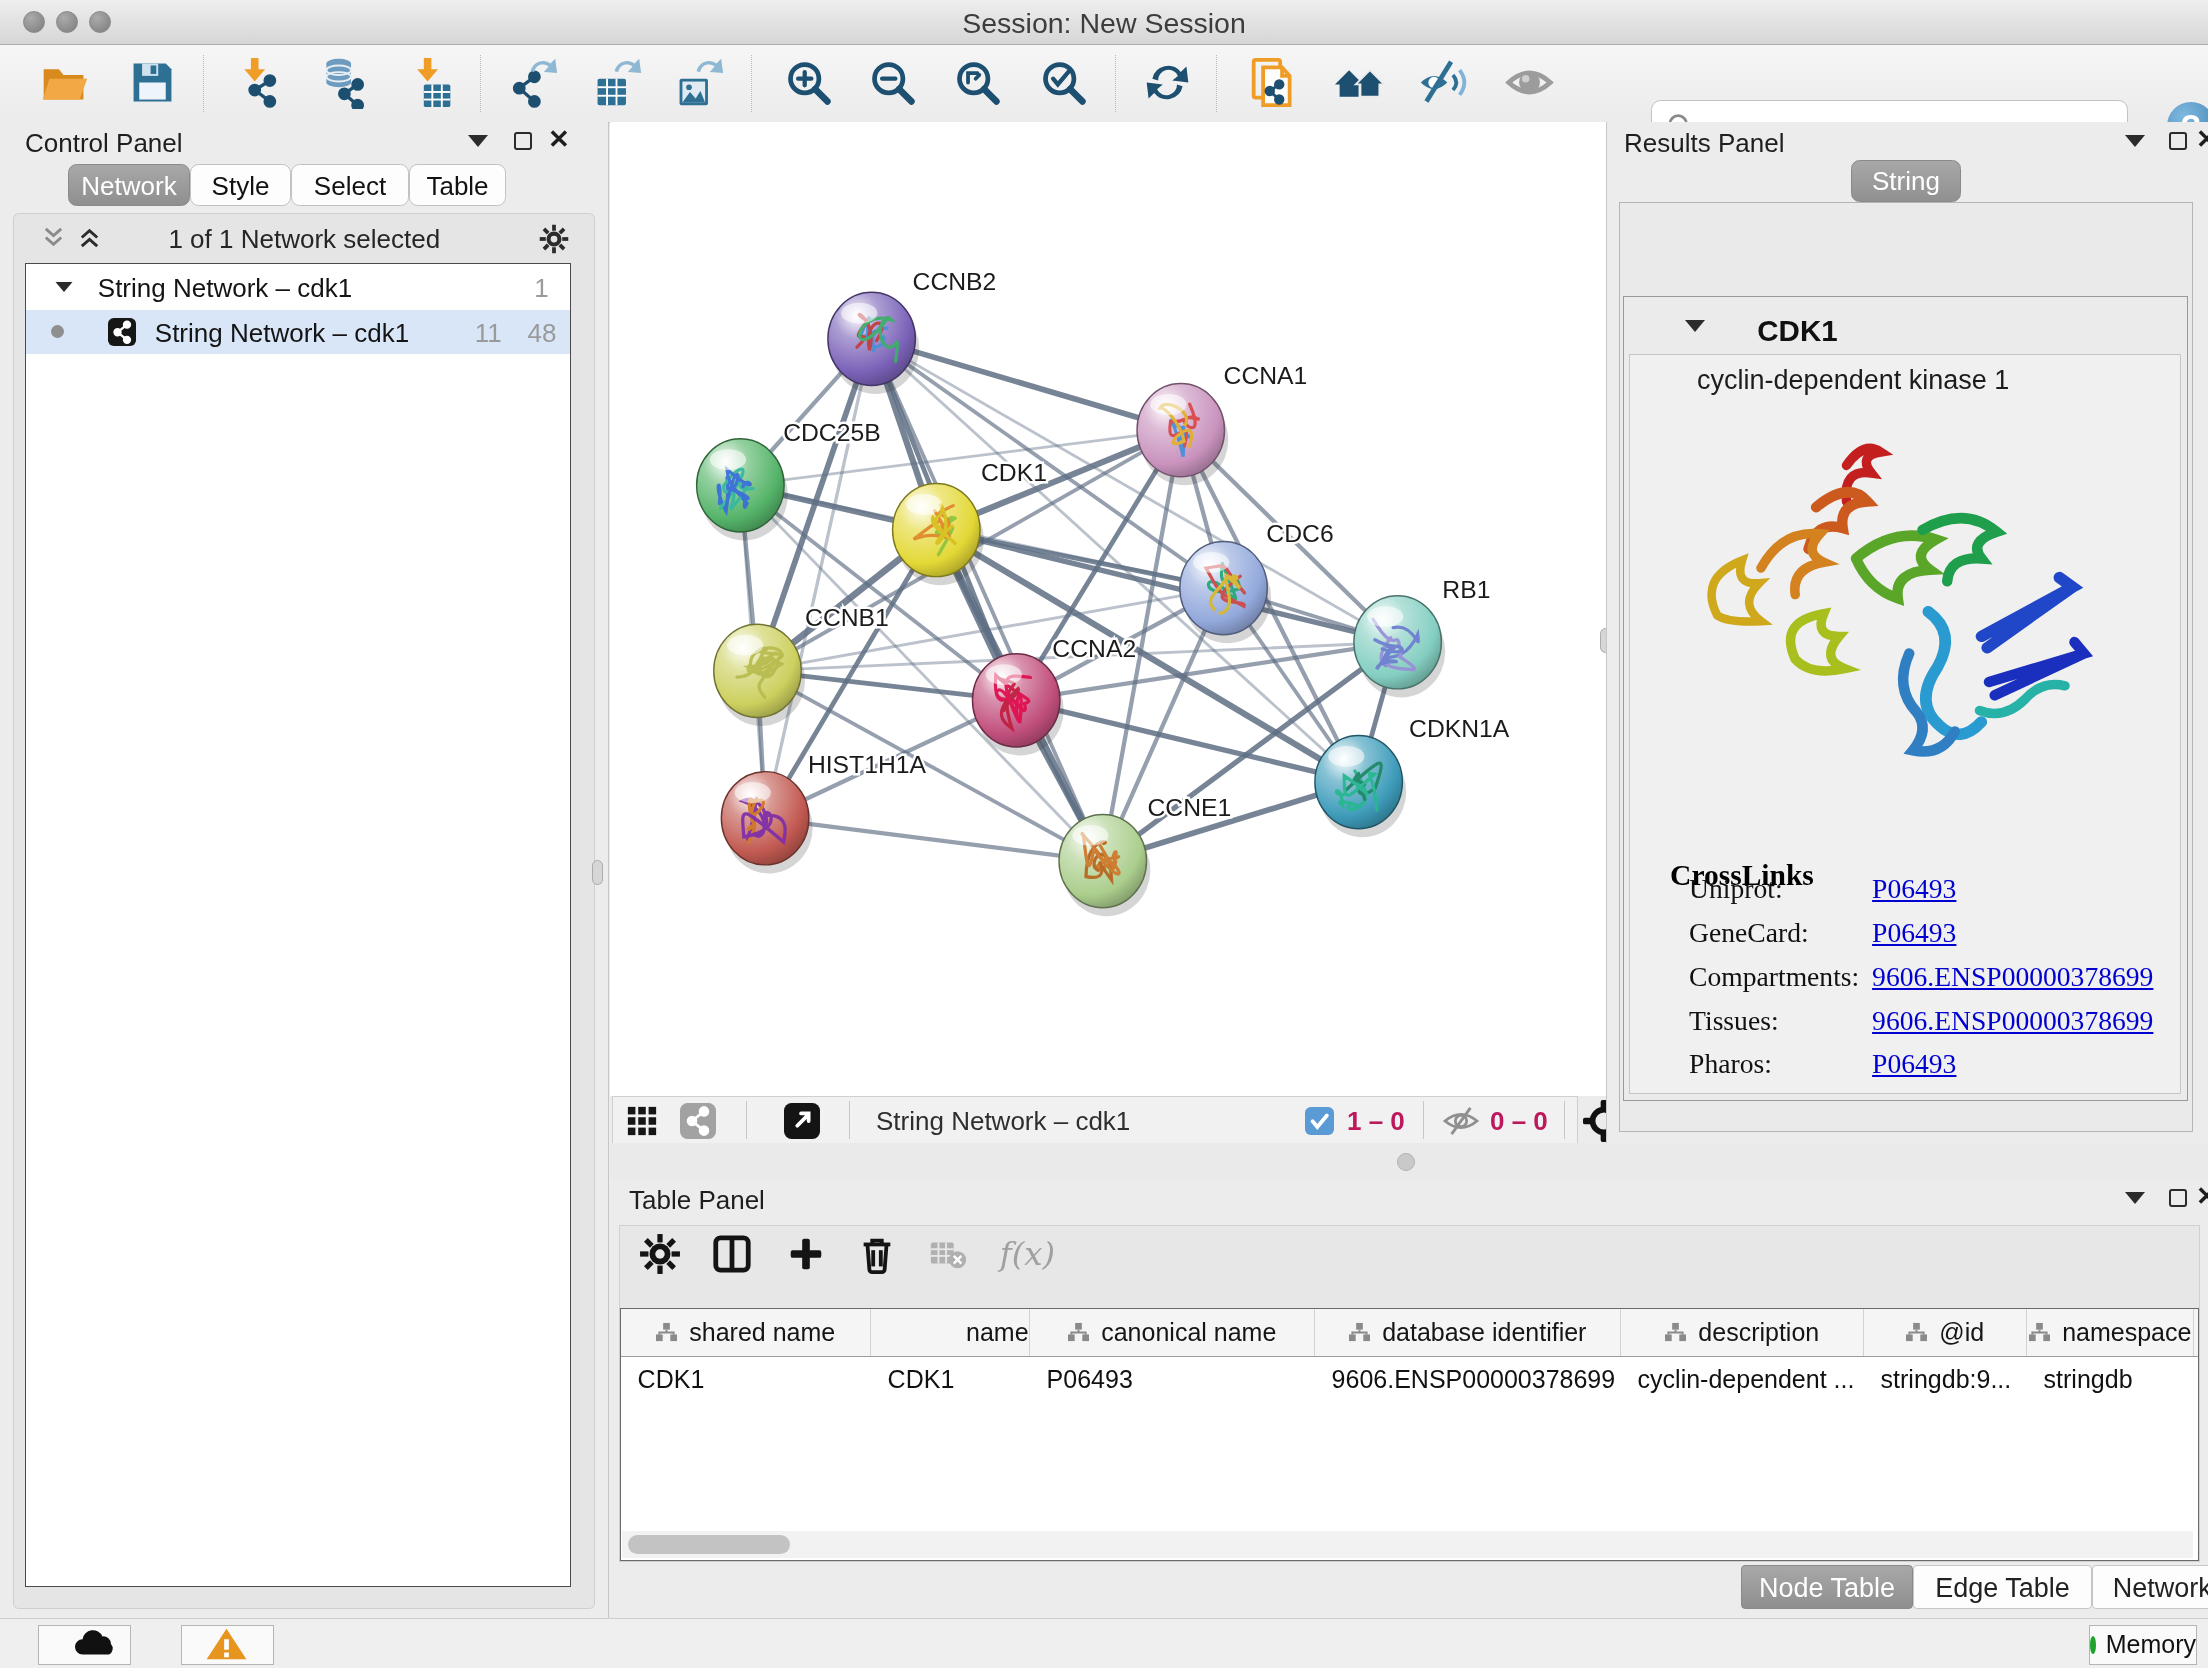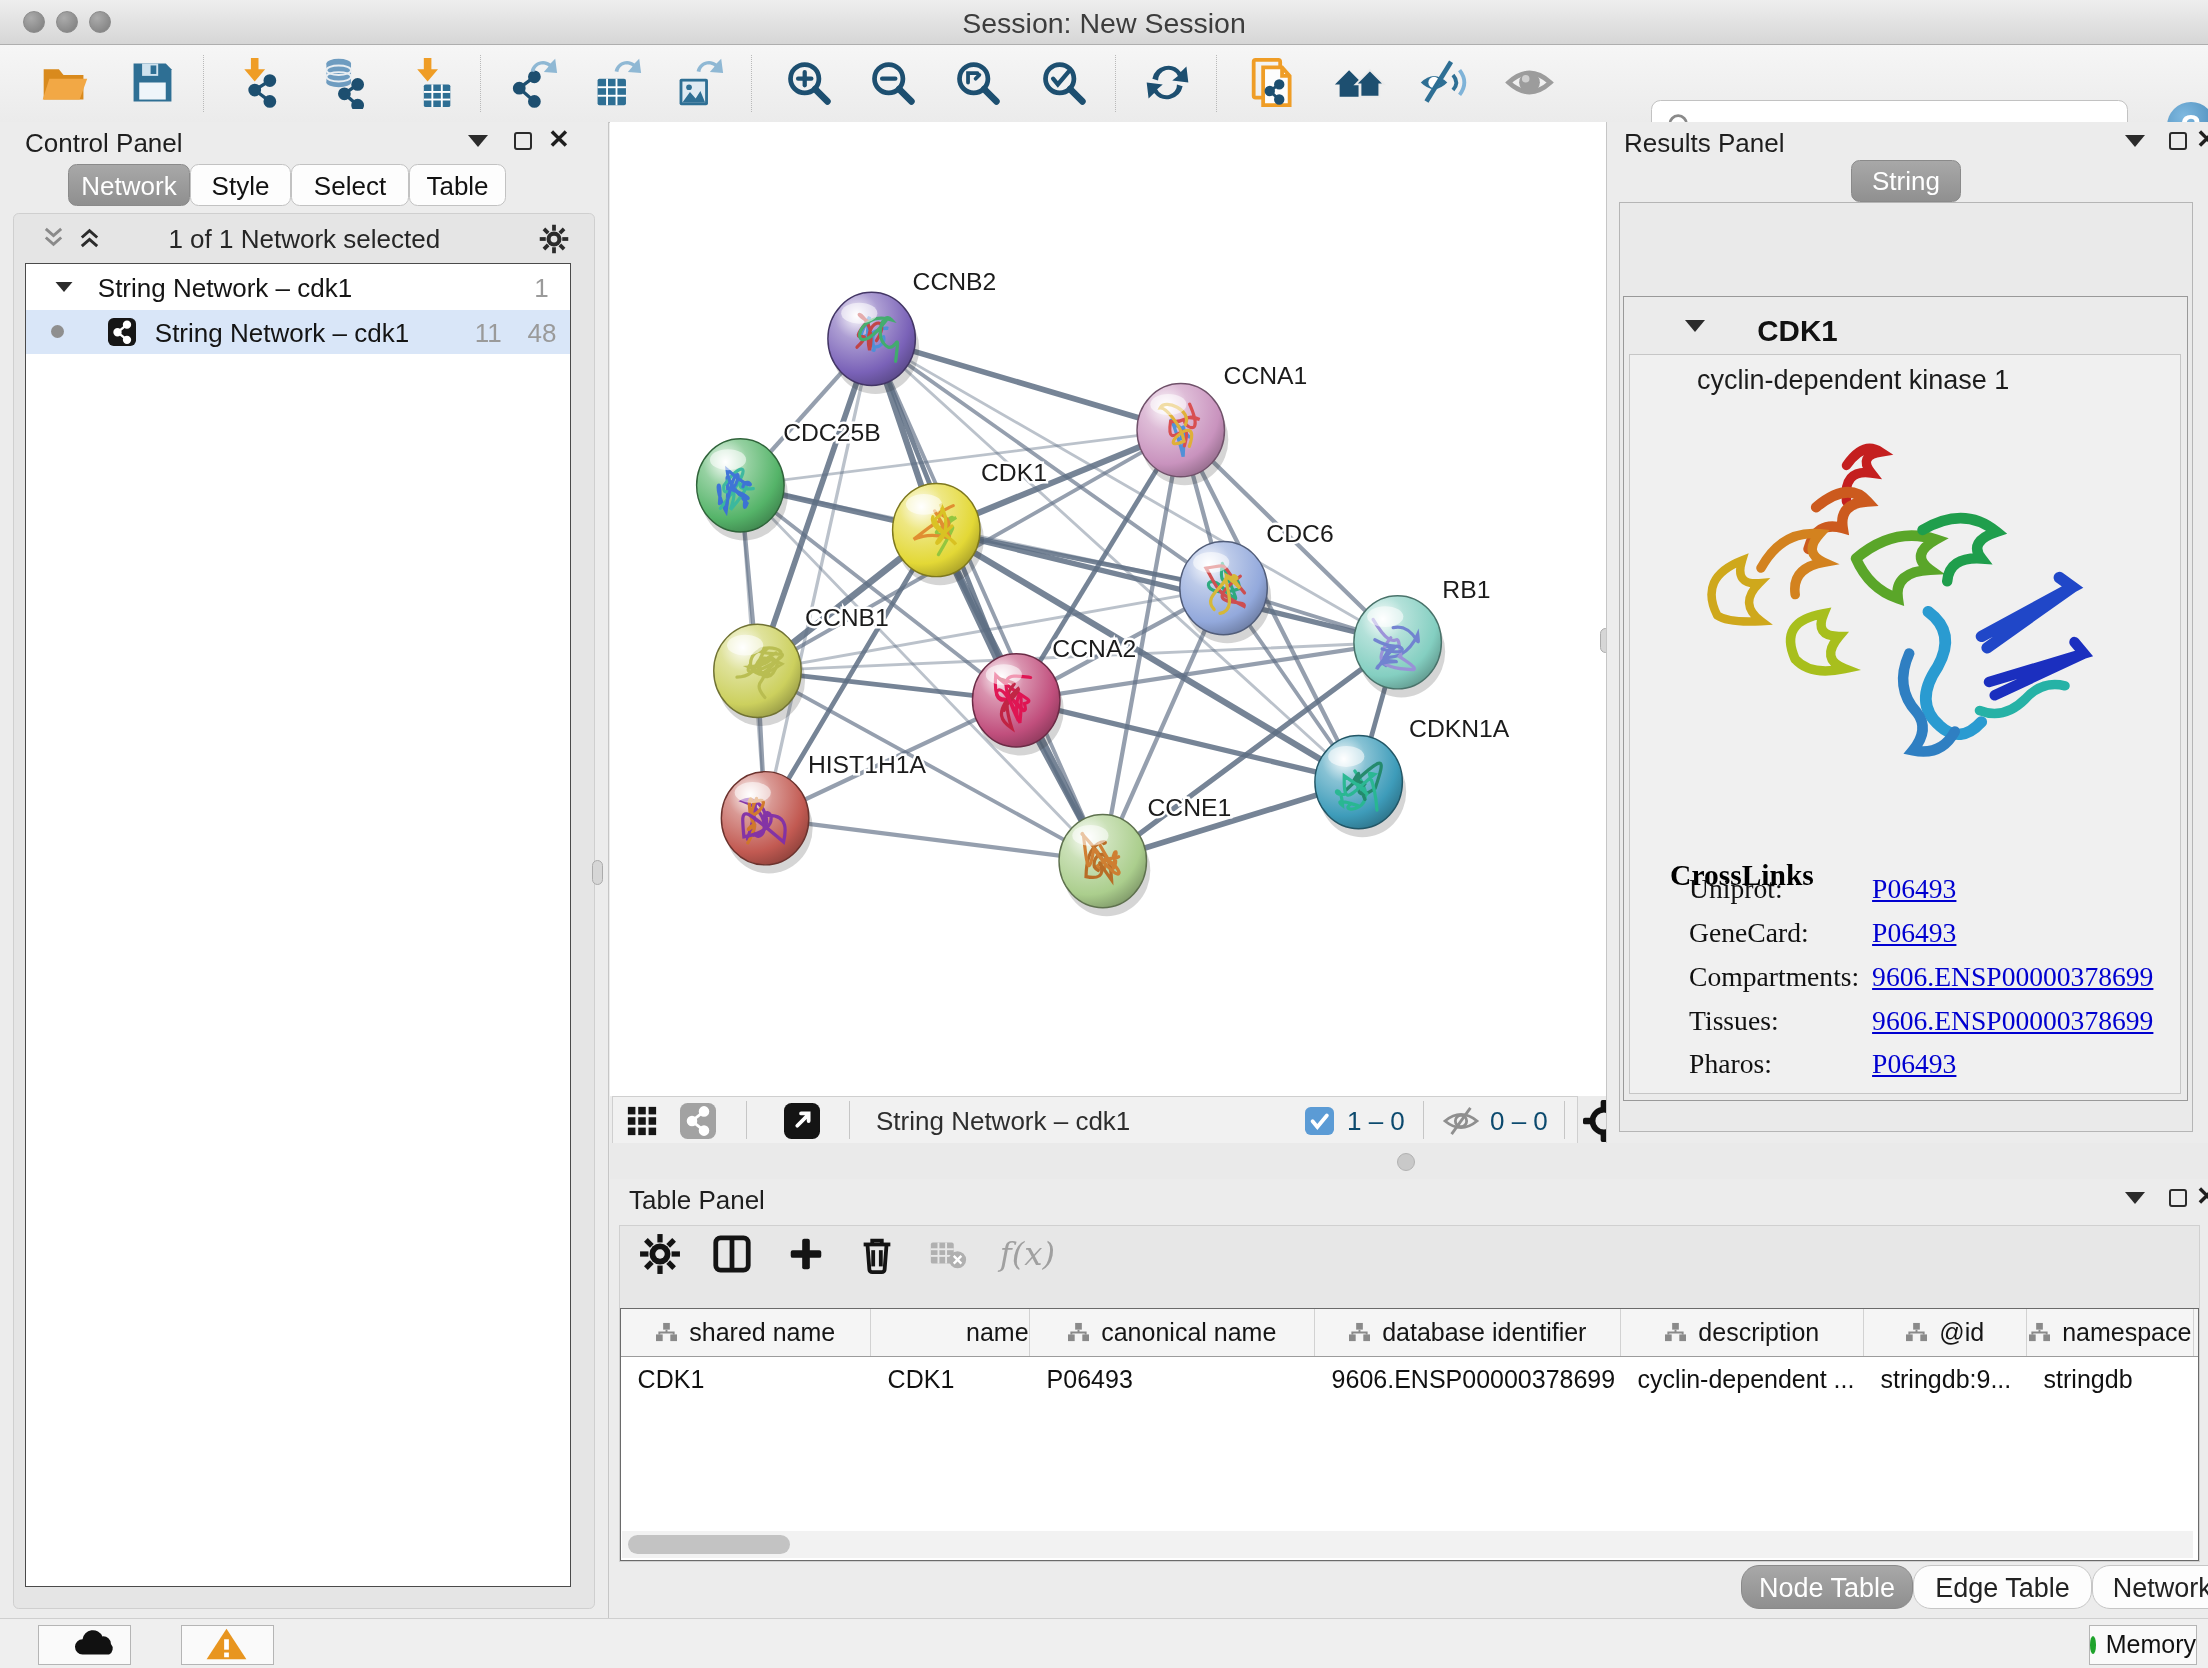--- a/index.html
+++ b/index.html
@@ -43,21 +43,21 @@
   .cprow .cnt{position:absolute;font-size:26px;color:#9a9a9a;}
   .rowlabel{position:absolute;font-size:26px;color:#141414;top:7.6px;}
   #cp-row2{background:#d9e6f8;}
   .chip{width:28.5px;height:28.5px;border-radius:5.7px;background:#161616;}
   
   #network-canvas{left:610px;top:122px;width:996px;height:974px;background:#ffffff;}
   #network-toolbar{left:612px;top:1096px;width:966px;height:48px;background:#f1f1f1;
                    border:1px solid #cfcfcf;box-sizing:border-box;}
   .ntsep{top:3.8px;height:38px;width:0;border-left:1px solid #c6c6c6;}
   #nt-label{font-size:26px;color:#2e2e2e;top:8.6px;}
-  .ntnum{font-size:26px;color:#0c4a6e;top:8.6px;}
+  .ntnum{font-size:26px;color:#be185d;top:8.6px;font-weight:bold;}
   .split-handle{width:11.4px;height:25px;border-radius:7.6px;background:#d6d6d6;border:1px solid #ababab;box-sizing:border-box;}
   #h-strip{left:610px;top:1143px;width:1599px;height:36px;background:#eaeaea;}
   #h-dot{left:787px;top:9.5px;width:16px;height:16px;border-radius:50%;background:#c9c9c9;border:1px solid #b2b2b2;}
   
   #results-panel{left:1606px;top:122px;width:602px;height:1021px;background:#ececec;border-left:1px solid #c6c6c6;box-sizing:border-box;}
   #rp-tab{left:244px;top:38px;width:108px;height:40px;background:linear-gradient(#a8a8a8,#909090);
           border:1px solid #8a8a8a;border-radius:8.6px;color:#fff;font-size:26px;text-align:center;line-height:40px;cursor:pointer;}
   #rp-outer{left:12.4px;top:80px;width:574px;height:930px;background:#eaeaea;border:1px solid #b5b5b5;box-sizing:border-box;}
   #rp-btnbox{left:2.9px;top:4.8px;width:565px;height:84px;border:1px solid #c6c6c6;background:#ececec;box-sizing:border-box;}
   .rp-btn{top:21px;height:40px;background:#fff;border:1px solid #c2c2c2;border-radius:8.6px;font-size:26px;
@@ -76,21 +76,21 @@
   #tp-inner{left:8.6px;top:46px;width:1581px;height:337px;background:#e7e7e7;border:1px solid #d0d0d0;box-sizing:border-box;}
   .tpi{top:7px;width:44px;height:44px;cursor:pointer;}
   #nt-table{left:0px;top:82px;width:1579px;height:253px;background:#fff;border:1.9px solid #6a6a6a;box-sizing:border-box;}
   #nt-head{display:flex;height:48px;background:#f5f5f5;border-bottom:1.9px solid #9c9c9c;box-sizing:border-box;}
   .th{border-right:1px solid #d2d2d2;display:flex;align-items:center;justify-content:center;gap:11.4px;
       font-size:25px;color:#151515;box-sizing:border-box;flex:none;cursor:pointer;}
   #nt-row{display:flex;height:44px;align-items:center;font-size:25px;color:#111;}
   .td{flex:none;padding-left:17px;white-space:nowrap;overflow:hidden;box-sizing:border-box;}
   #nt-hscroll{position:absolute;left:1.9px;bottom:1.9px;width:1571px;height:27px;background:#f2f2f2;}
   #nt-thumb{position:absolute;left:5.7px;top:3.8px;width:162px;height:19px;border-radius:9.5px;background:#c3c3c3;}
-  .btab{position:absolute;top:386px;height:44px;border:1px solid #c6c6c6;background:#fdfdfd;border-radius:18px;
+  .btab{position:absolute;top:386px;height:44px;border:1px solid #c6c6c6;background:#fdfdfd;border-radius:4px;
         font-size:27px;text-align:center;line-height:44px;box-sizing:border-box;cursor:pointer;}
   .btab.sel{background:linear-gradient(#a8a8a8,#8f8f8f);color:#fff;border-color:#8a8a8a;}
   
   #statusbar{left:0;top:1618px;width:2208px;height:50px;background:#efefef;border-top:1px solid #cfcfcf;box-sizing:border-box;}
   .sb-btn{top:5.7px;height:40px;background:#fafafa;border:1.9px solid #b5b5b5;box-sizing:border-box;cursor:pointer;}
   #memory-btn{left:2089px;width:108px;display:flex;align-items:center;justify-content:center;gap:9.5px;font-size:25px;color:#111;}
   #mem-dot{width:18px;height:18px;border-radius:50%;background:#1fa32c;}
   svg{display:block;}
 </style>
 </head>

